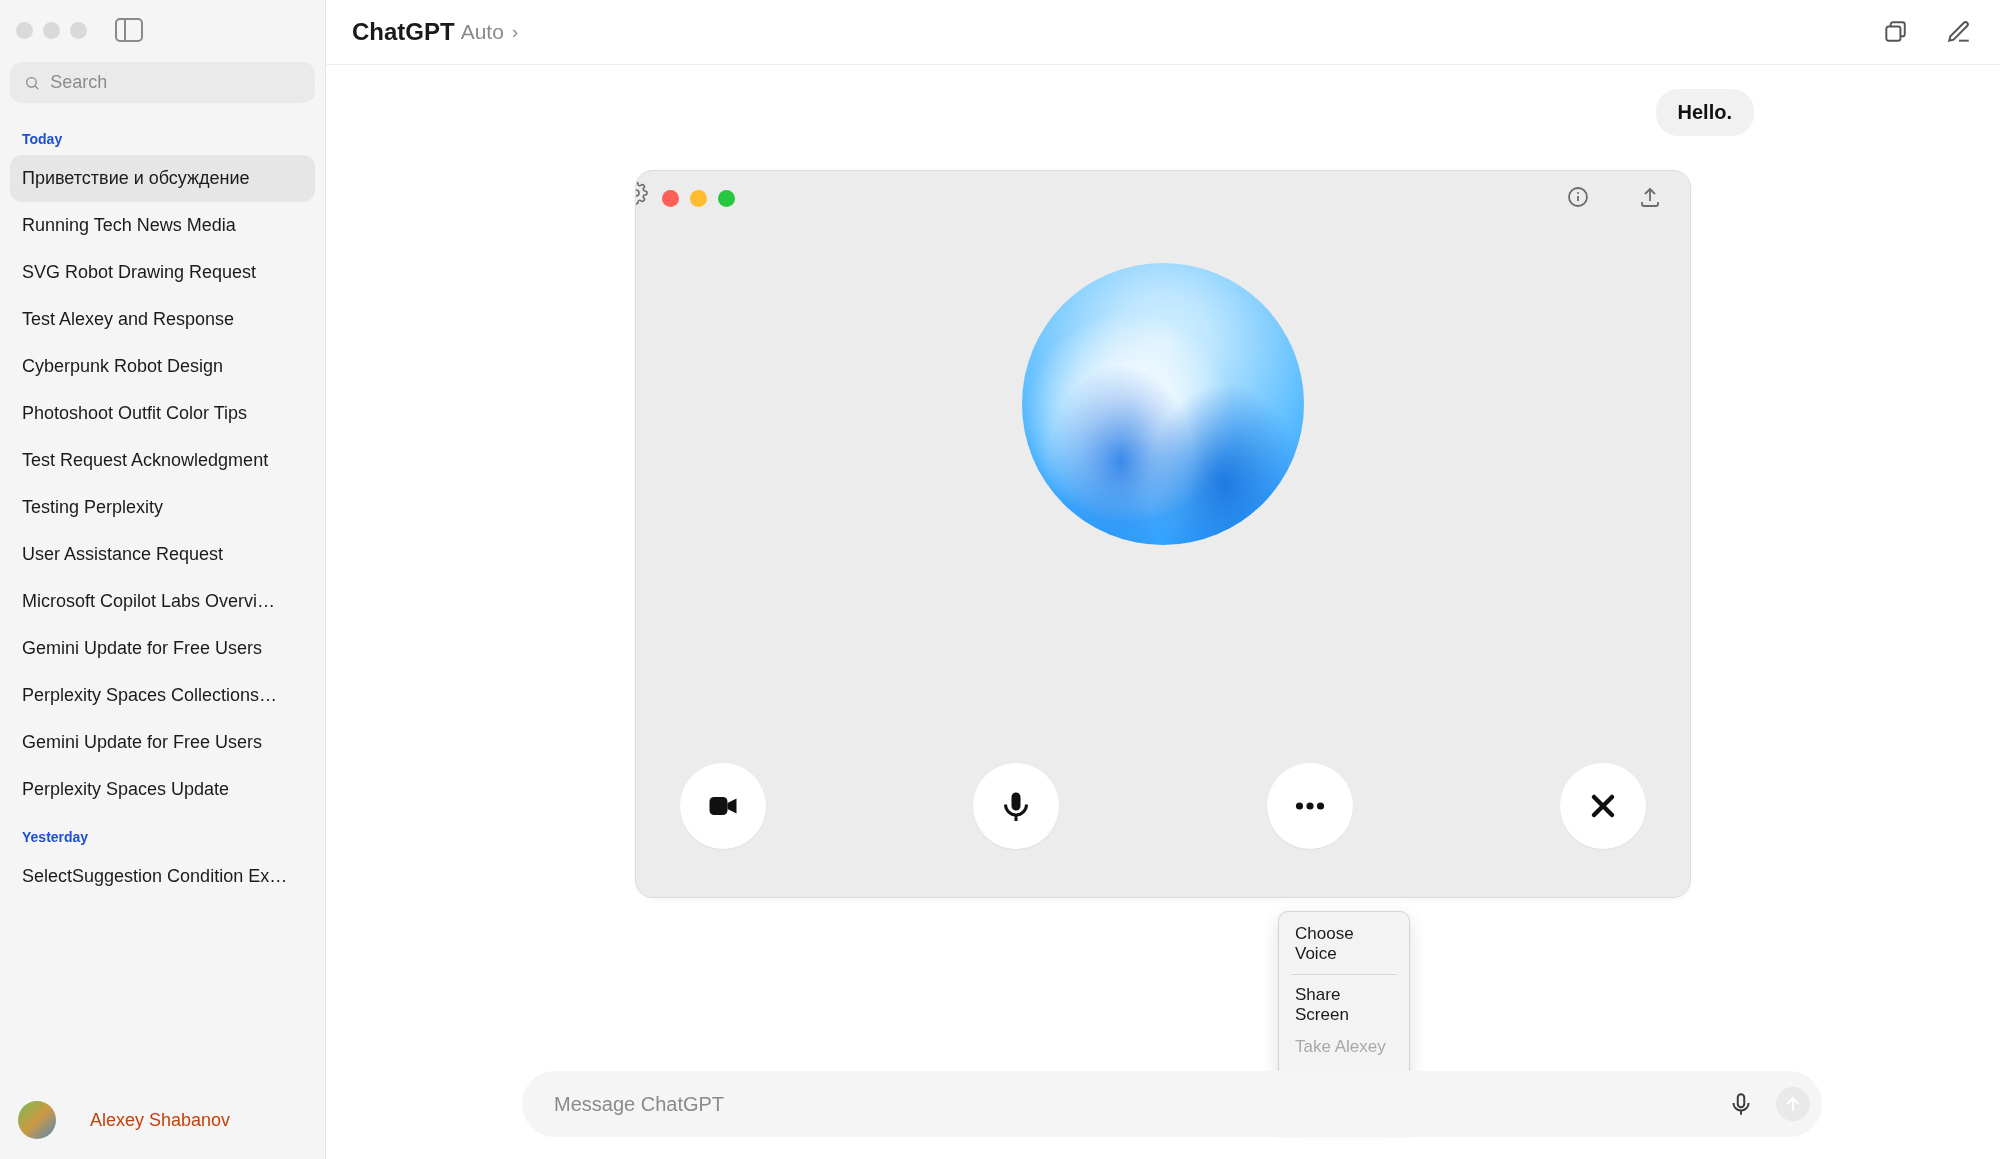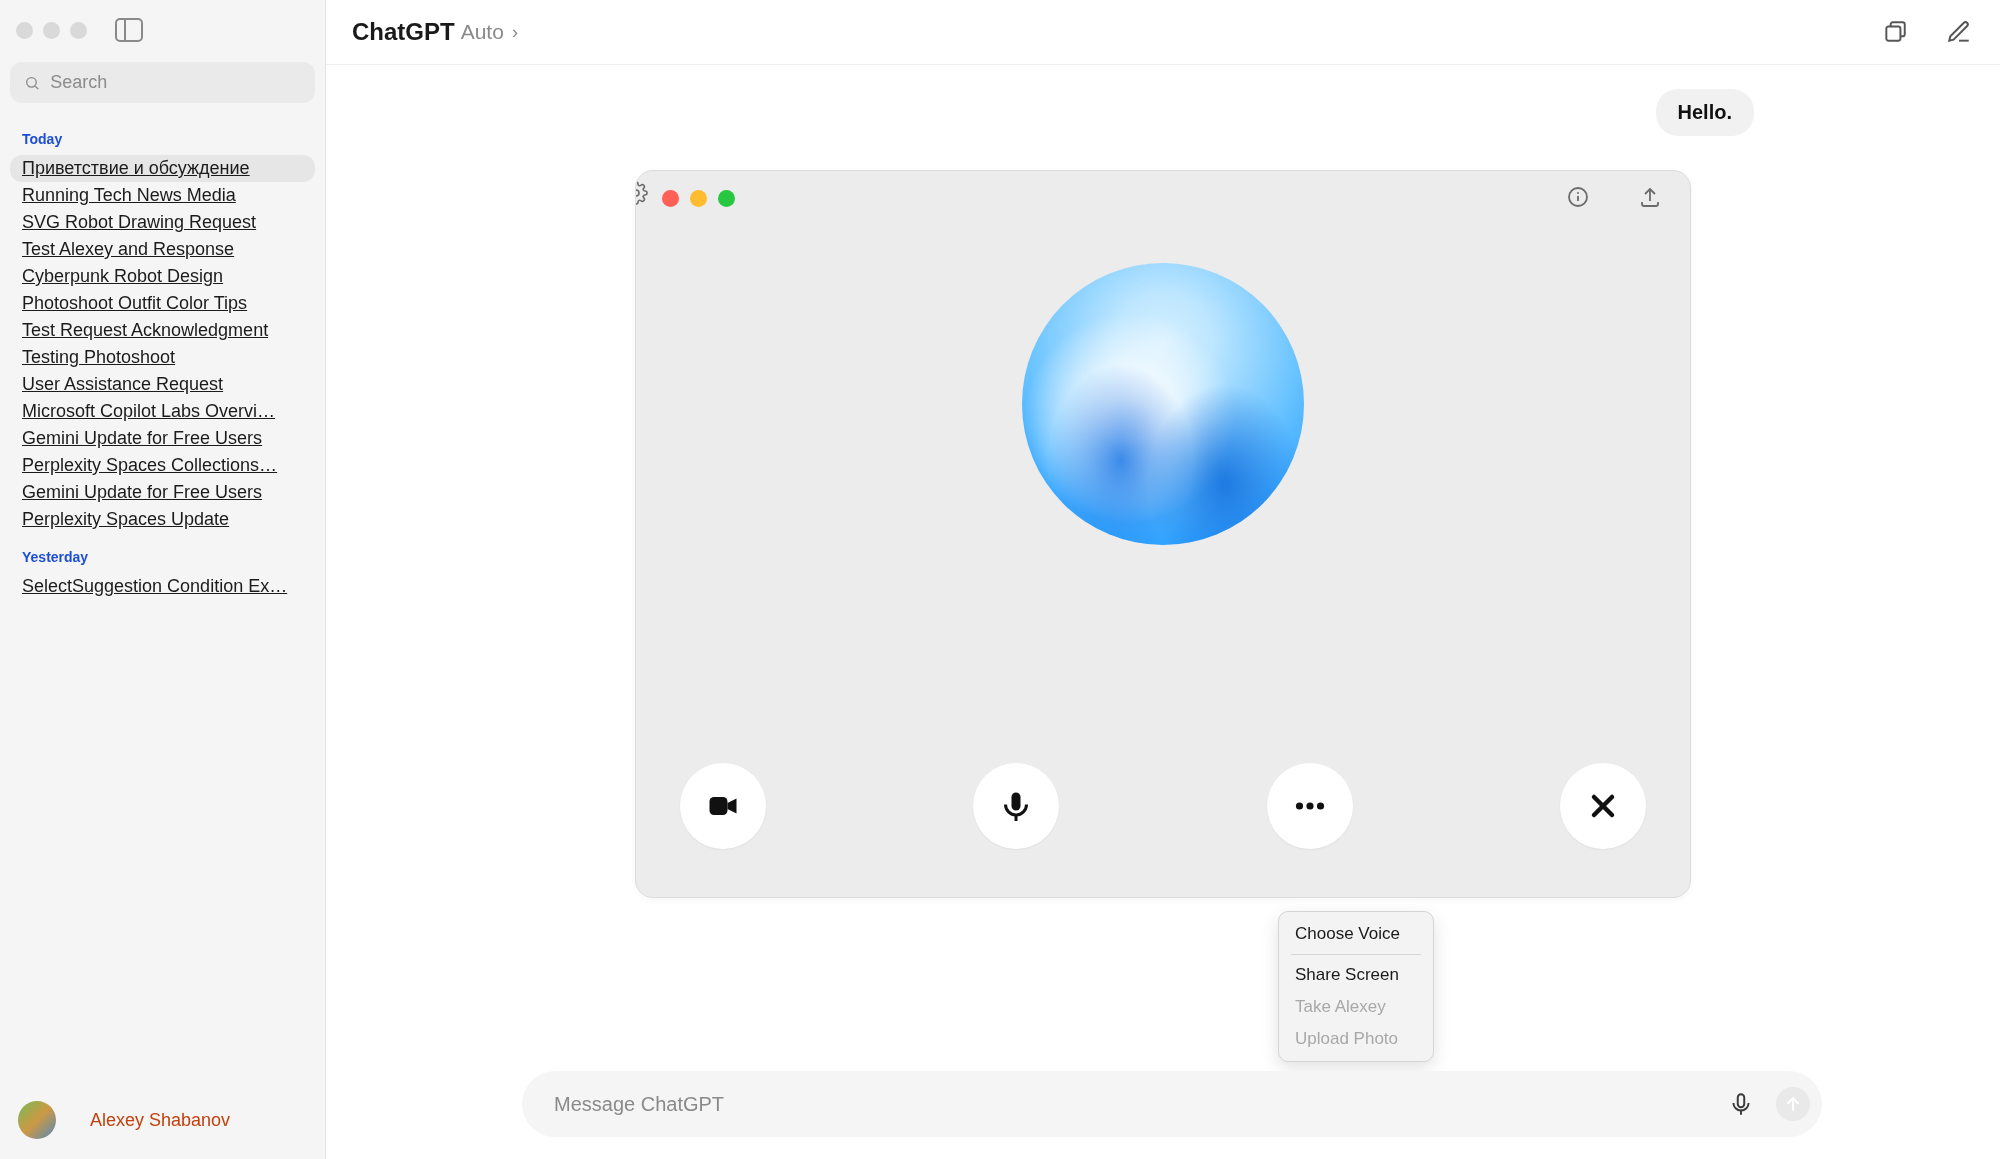--- a/index.html
+++ b/index.html
@@ -78,29 +78,28 @@
     overflow: hidden;
     padding: 6px 2px;
   }
   .sb-section-title {
     font-size: 14px;
     font-weight: 600;
     color: #1d4ed8;
     padding: 16px 12px 8px 12px;
   }
   .sb-item {
-    padding: 3px 12px;
+    padding: 13px 12px;
     border-radius: 12px;
     font-size: 18px;
     color: #1b1b1b;
     cursor: pointer;
     white-space: nowrap;
     overflow: hidden;
     text-overflow: ellipsis;
-    text-decoration: underline;
   }
   .sb-item.active {
     background: #e6e6e6;
   }
 
   .sb-footer {
     display: flex;
     align-items: center;
     gap: 14px;
     padding: 14px 10px 12px 10px;
@@ -242,21 +241,21 @@
     box-shadow: 0 1px 2px rgba(0,0,0,0.05);
   }
   .round-btn svg { width: 36px; height: 36px; }
 
   
   .popup {
     position: absolute;
     top: 846px;
     left: 50%;
     transform: translateX(115px);
-    width: 156px;
+    width: 132px;
     background: #f3f3f3;
     border: 1px solid #d4d4d4;
     border-radius: 10px;
     padding: 6px;
     box-shadow: 0 6px 18px rgba(0,0,0,0.12);
     font-size: 17px;
   }
   .popup-item {
     padding: 6px 10px;
     border-radius: 6px;
@@ -339,21 +338,21 @@
   <div class="sb-scroll">
     <div class="sb-section-title">Today</div>
 
     <div class="sb-item active">Приветствие и обсуждение</div>
     <div class="sb-item">Running Tech News Media</div>
     <div class="sb-item">SVG Robot Drawing Request</div>
     <div class="sb-item">Test Alexey and Response</div>
     <div class="sb-item">Cyberpunk Robot Design</div>
     <div class="sb-item">Photoshoot Outfit Color Tips</div>
     <div class="sb-item">Test Request Acknowledgment</div>
-    <div class="sb-item">Testing Photoshoot</div>
+    <div class="sb-item">Testing Perplexity</div>
     <div class="sb-item">User Assistance Request</div>
     <div class="sb-item">Microsoft Copilot Labs Overvi…</div>
     <div class="sb-item">Gemini Update for Free Users</div>
     <div class="sb-item">Perplexity Spaces Collections…</div>
     <div class="sb-item">Gemini Update for Free Users</div>
     <div class="sb-item">Perplexity Spaces Update</div>
 
     <div class="sb-section-title">Yesterday</div>
     <div class="sb-item">SelectSuggestion Condition Ex…</div>
   </div>

